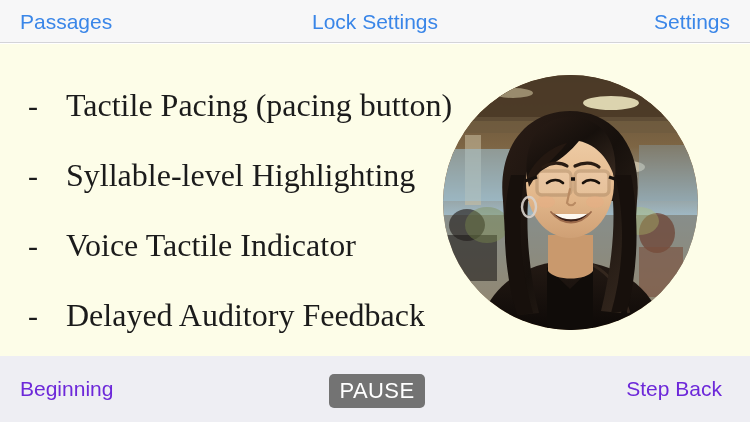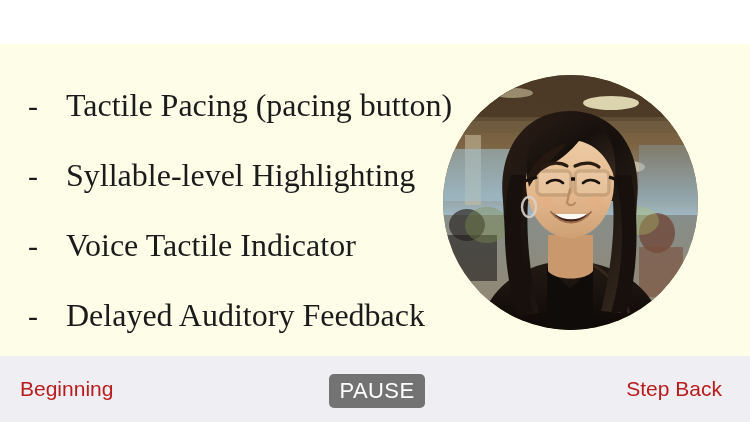--- a/index.html
+++ b/index.html
@@ -119,21 +119,21 @@
     top: 356px;
     width: 750px;
     height: 66px;
     background: #eeeef3;
   }
   .tool-btn {
     position: absolute;
     top: 0;
     height: 66px;
     line-height: 66px;
-    color: #b91c1c;
+    color: #6d28d9;
     font-size: 21px;
     white-space: nowrap;
     cursor: pointer;
     user-select: none;
   }
   .tool-left  { left: 20px; }
   .tool-right { right: 28px; }
 
   .pause-button {
     position: absolute;
@@ -153,20 +153,25 @@
     padding: 0;
     cursor: pointer;
     user-select: none;
   }
 </style>
 </head>
 <body>
 
 <div class="screen">
 
+  <div class="navbar">
+    <div class="nav-btn nav-left">Passages</div>
+    <div class="nav-btn nav-title">Lock Settings</div>
+    <div class="nav-btn nav-right">Settings</div>
+  </div>
 
   <div class="content">
 
     <ul class="bullet-list">
       <li class="bullet-item">
         <span class="bullet-dash">-</span>
         <span class="bullet-text">Tactile Pacing (pacing button)</span>
       </li>
       <li class="bullet-item">
         <span class="bullet-dash">-</span>

